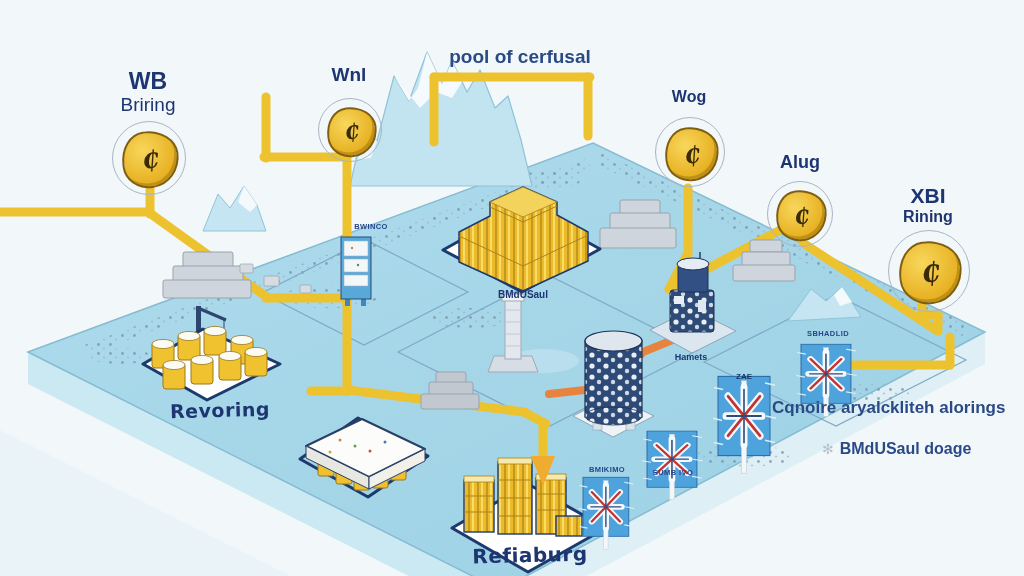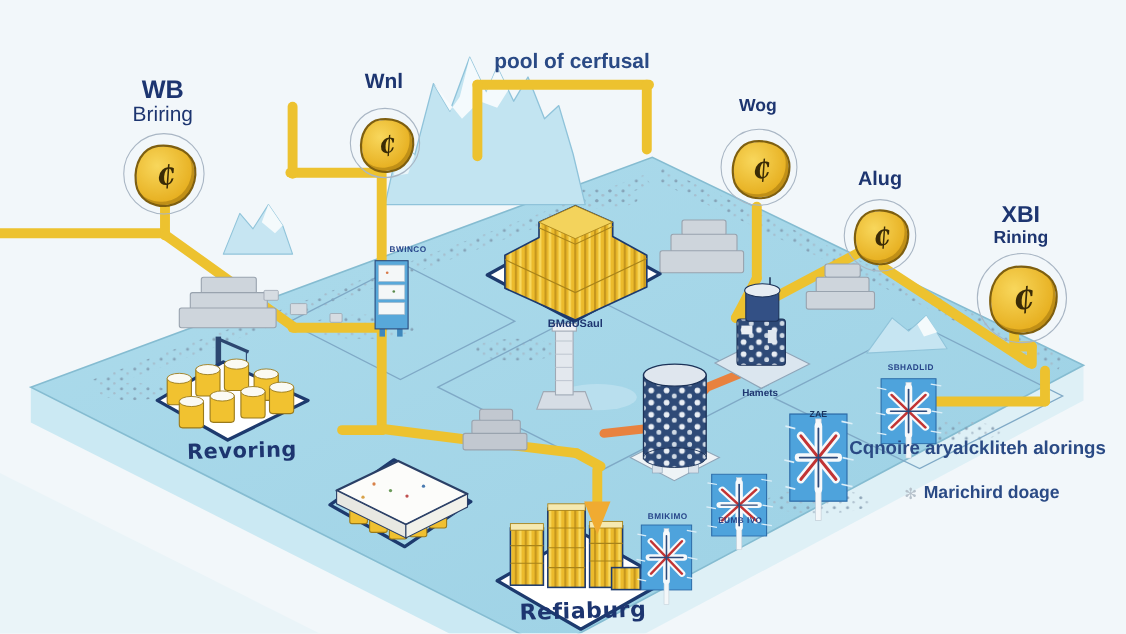--- a/index.html
+++ b/index.html
@@ -354,16 +354,16 @@
 <div class="lbl hand" style="left:450px;top:544px;width:160px;font-size:20px;font-weight:700;">Refiaburg</div>
 
 <div class="lbl" style="left:720px;top:372px;width:48px;font-size:8px;font-weight:700;color:#17345f;">ZAE</div>
 <div class="lbl tiny" style="left:794px;top:330px;width:68px;">SBHADLID</div>
 <div class="lbl tiny" style="left:642px;top:421px;width:62px;margin-top:48px;">EUMB IVO</div>
 <div class="lbl tiny" style="left:576px;top:466px;width:62px;">BMIKIMO</div>
 
 <div class="lbl" style="left:772px;top:398px;width:202px;font-size:17px;font-weight:700;color:#2a4a85;white-space:nowrap;">Cqnoire aryalckliteh alorings</div>
 <div class="legend-row" style="left:822px;top:440px;width:204px;">
   <span class="legend-ico">✻</span>
-  <span style="font-size:16px;font-weight:700;">Marichird doage</span>
+  <span style="font-size:16px;font-weight:700;">BMdUSaul doage</span>
 </div>
 
 </div>
 
 </body></html>

